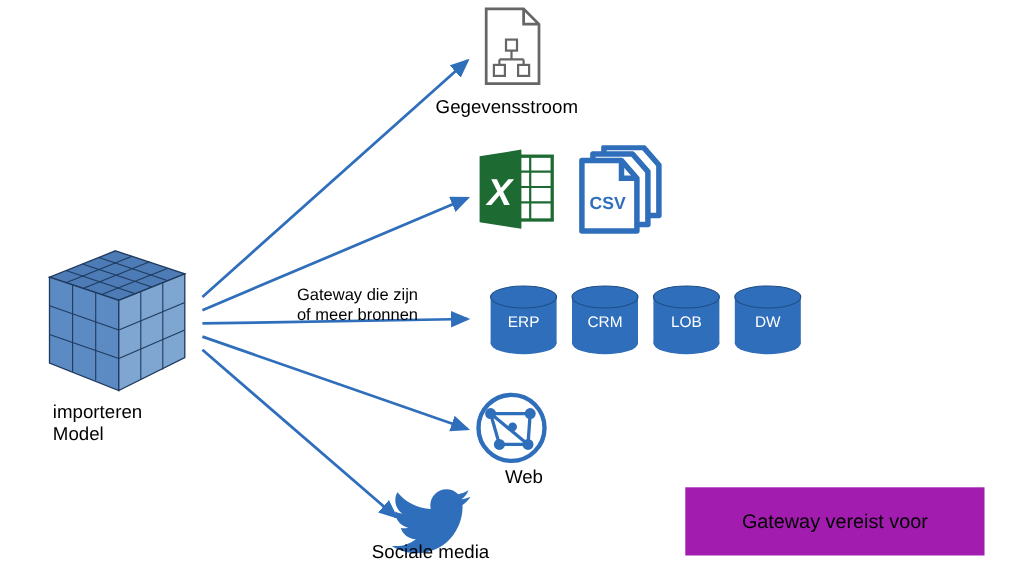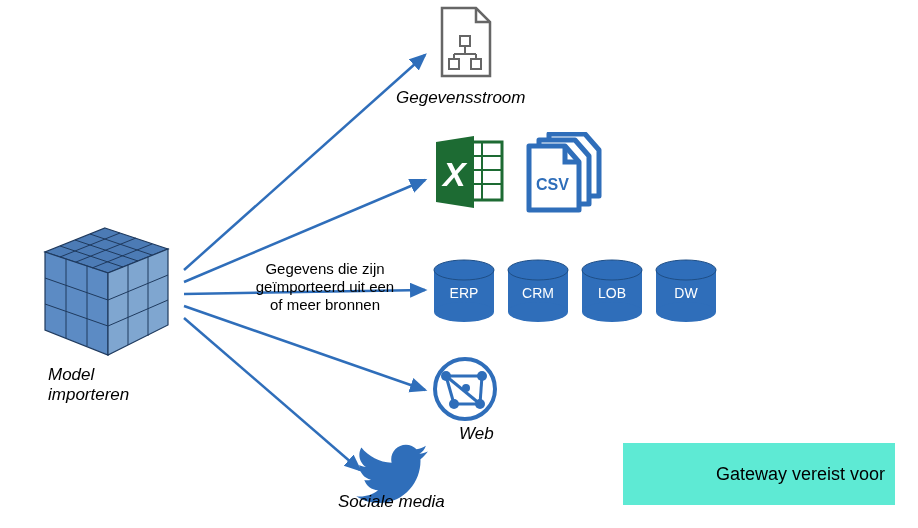--- a/index.html
+++ b/index.html
@@ -11,21 +11,20 @@
       font-size: 16px;
       position: relative;
       background: #fff;
       overflow: hidden;
     }
     .abs { position: absolute; }
     .label {
       font-size: 17px;
       color: #000;
       text-align: center;
-      font-style: italic;
     }
     .edge-label {
       font-size: 15px;
       color: #000;
       text-align: center;
       line-height: 1.2;
     }
     .db-cyl-text {
       fill: #fff;
       font-family: "Segoe UI", Arial, sans-serif;
@@ -33,27 +32,27 @@
       text-anchor: middle;
       dominant-baseline: middle;
     }
     .csv-text {
       fill: #2F6EBA;
       font-family: "Segoe UI", Arial, sans-serif;
       font-size: 16px;
       font-weight: 600;
     }
     .gateway-note {
-      background: #5eead4;
+      background: #a21caf;
       text-align: center;
       font-size: 18px;
       color: #000;
       display: flex;
       align-items: center;
-      justify-content: flex-end;
+      justify-content: center;
       line-height: 1.25;
       padding: 6px 10px;
     }
     .excel-x {
       fill: #fff;
       font-family: "Segoe UI", Arial, sans-serif;
       font-size: 34px;
       font-weight: 700;
       font-style: italic;
     }
@@ -100,27 +99,26 @@
     <line x1="26" y1="34" x2="26" y2="113" stroke="#1F3A5E" stroke-width="1"></line>
     <line x1="47" y1="41" x2="47" y2="121" stroke="#1F3A5E" stroke-width="1"></line>
 
     <line x1="128" y1="50" x2="68" y2="75" stroke="#1F3A5E" stroke-width="1"></line>
     <line x1="128" y1="75" x2="68" y2="101" stroke="#1F3A5E" stroke-width="1"></line>
     <line x1="88" y1="40" x2="88" y2="120" stroke="#1F3A5E" stroke-width="1"></line>
     <line x1="108" y1="32" x2="108" y2="111" stroke="#1F3A5E" stroke-width="1"></line>
   </svg>
 </div>
 <div class="abs label" style="left:48px; top:365px; width:140px; text-align:left;">
+  <div>importeren</div>
   <div>Model</div>
-  <div>importeren</div>
 </div>
 
 <div class="abs edge-label" style="left:235px; top:260px; width:180px;">
-  <div>Gegevens die zijn</div>
-  <div>geïmporteerd uit een</div>
+  <div>Gateway die zijn</div>
   <div>of meer bronnen</div>
 </div>
 
 <div class="abs" style="left:432px; top:4px;">
   <svg width="70" height="80">
     <path d="M10 4 H44 L58 18 V72 H10 Z" fill="none" stroke="#666" stroke-width="2.5"></path>
     <path d="M44 4 V18 H58" fill="none" stroke="#666" stroke-width="2.5"></path>
 
     <rect x="28" y="32" width="10" height="10" fill="none" stroke="#666" stroke-width="2"></rect>
     <line x1="33" y1="42" x2="33" y2="50" stroke="#666" stroke-width="2"></line>
@@ -152,21 +150,21 @@
     <g fill="#fff" stroke="#2F6EBA" stroke-width="5" stroke-linejoin="round">
       <path d="M24 2 H60 L74 18 V64 H24 Z"></path>
       <path d="M14 8 H50 L64 24 V72 H14 Z"></path>
       <path d="M4 14 H40 L54 30 V78 H4 Z"></path>
     </g>
     <path d="M40 14 V30 H54" fill="none" stroke="#2F6EBA" stroke-width="5"></path>
     <text x="11" y="58" class="csv-text">CSV</text>
   </svg>
 </div>
 
-<div class="abs" style="left:432px; top:258px;">
+<div class="abs" style="left:444px; top:258px;">
   <svg width="300" height="70">
     <g>
       <ellipse cx="32" cy="12" rx="30" ry="10" fill="#2F6EBA"></ellipse>
       <rect x="2" y="12" width="60" height="42" fill="#2F6EBA"></rect>
       <ellipse cx="32" cy="54" rx="30" ry="10" fill="#2F6EBA"></ellipse>
       <ellipse cx="32" cy="12" rx="30" ry="10" fill="none" stroke="#1E4E86" stroke-width="1"></ellipse>
       <text x="32" y="36" class="db-cyl-text">ERP</text>
     </g>
     <g transform="translate(74,0)">
       <ellipse cx="32" cy="12" rx="30" ry="10" fill="#2F6EBA"></ellipse>

